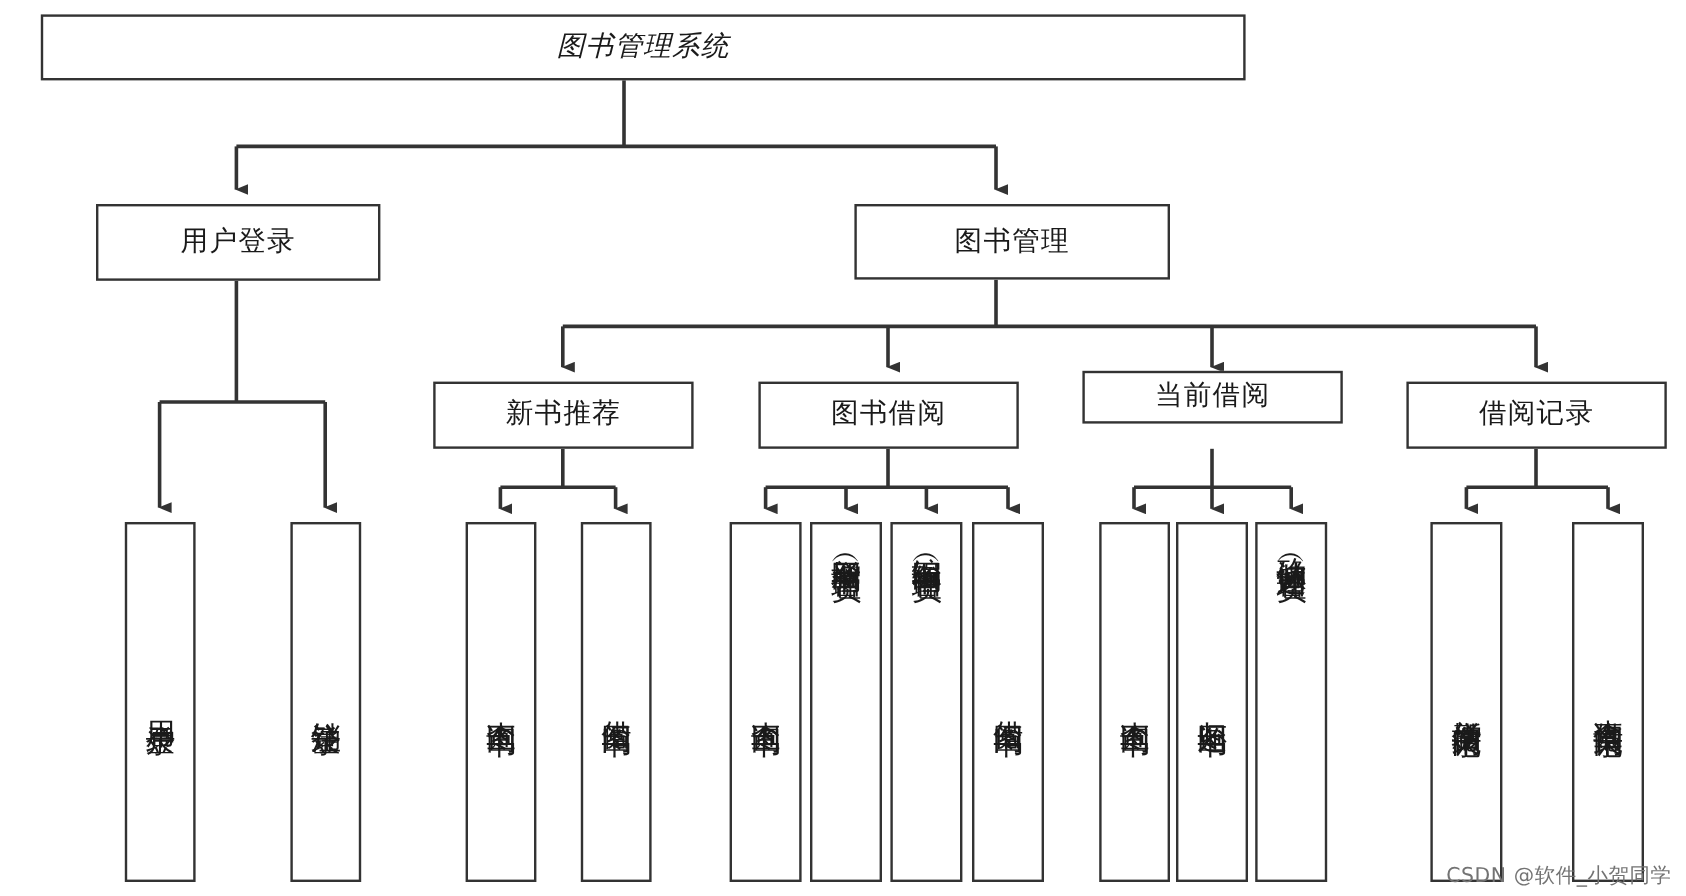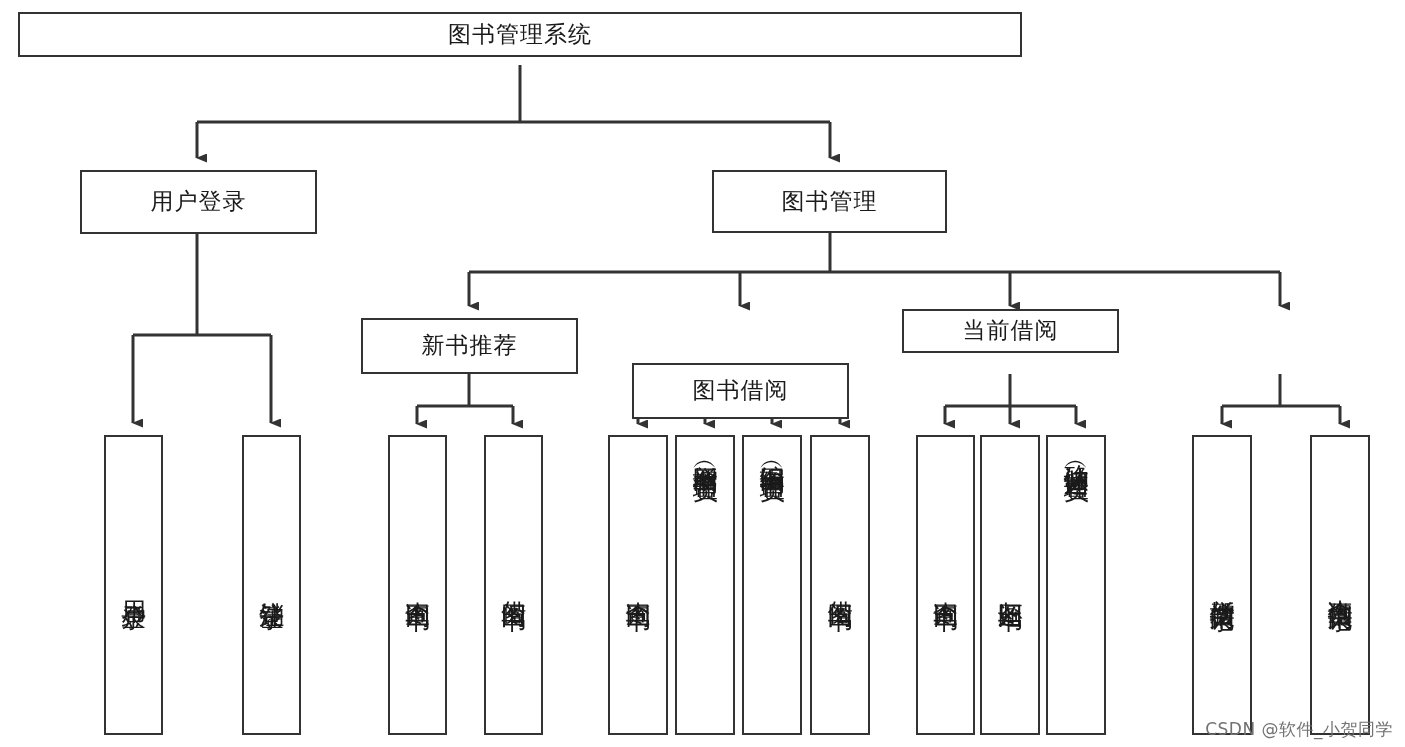--- a/index.html
+++ b/index.html
@@ -119,40 +119,43 @@
       <path d="M 1010,406 L 1010,424" marker-end="url(#arrowhead)"></path>
       <path d="M 1076,406 L 1076,424" marker-end="url(#arrowhead)"></path>
 
       <path d="M 1280,374 L 1280,406"></path>
       <path d="M 1222,406 L 1340,406"></path>
       <path d="M 1222,406 L 1222,424" marker-end="url(#arrowhead)"></path>
       <path d="M 1340,406 L 1340,424" marker-end="url(#arrowhead)"></path>
     </g>
   </svg>
 
-  <div class="node node-h" style="left:18px; top:12px; width:1004px; height:45px;">
+  <div class="node node-h" style="left:34px; top:12px; width:1004px; height:55px;font-style:italic;">
     <span>图书管理系统</span>
   </div>
 
   <div class="node node-h" style="left:80px; top:170px; width:237px; height:64px;">
     <span>用户登录</span>
   </div>
-  <div class="node node-h" style="left:712px; top:170px; width:235px; height:63px;">
+  <div class="node node-h" style="left:712px; top:170px; width:263px; height:63px;">
     <span>图书管理</span>
   </div>
 
   <div class="node node-h" style="left:361px; top:318px; width:217px; height:56px;text-align:right;">
     <span>新书推荐</span>
   </div>
-  <div class="node node-h" style="left:632px; top:318px; width:217px; height:56px;margin-top:45px;">
+  <div class="node node-h" style="left:632px; top:318px; width:217px; height:56px;">
     <span>图书借阅</span>
   </div>
   <div class="node node-h" style="left:902px; top:309px; width:217px; height:44px;">
     <span>当前借阅</span>
   </div>
+  <div class="node node-h" style="left:1172px; top:318px; width:217px; height:56px;">
+    <span>借阅记录</span>
+  </div>
 
   <div class="node node-leaf leaf-center" style="left:104px; top:435px; width:59px; height:300px;">
     <span class="leaf-text">用户登录</span>
   </div>
   <div class="node node-leaf leaf-center" style="left:242px; top:435px; width:59px; height:300px;">
     <span class="leaf-text">注销登录</span>
   </div>
 
   <div class="node node-leaf leaf-center" style="left:388px; top:435px; width:59px; height:300px;">
     <span class="leaf-text">查询图书</span>

